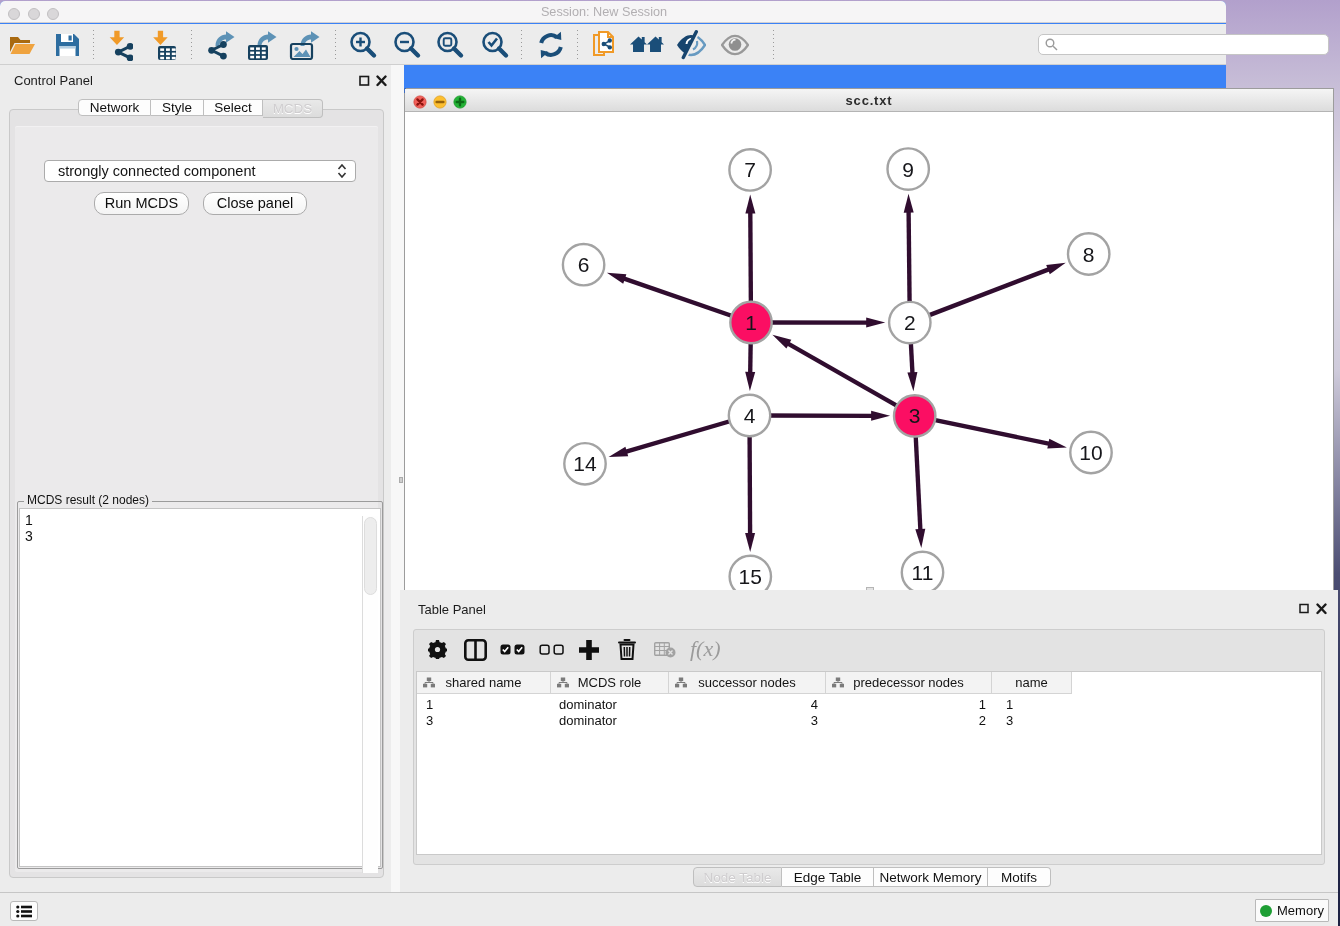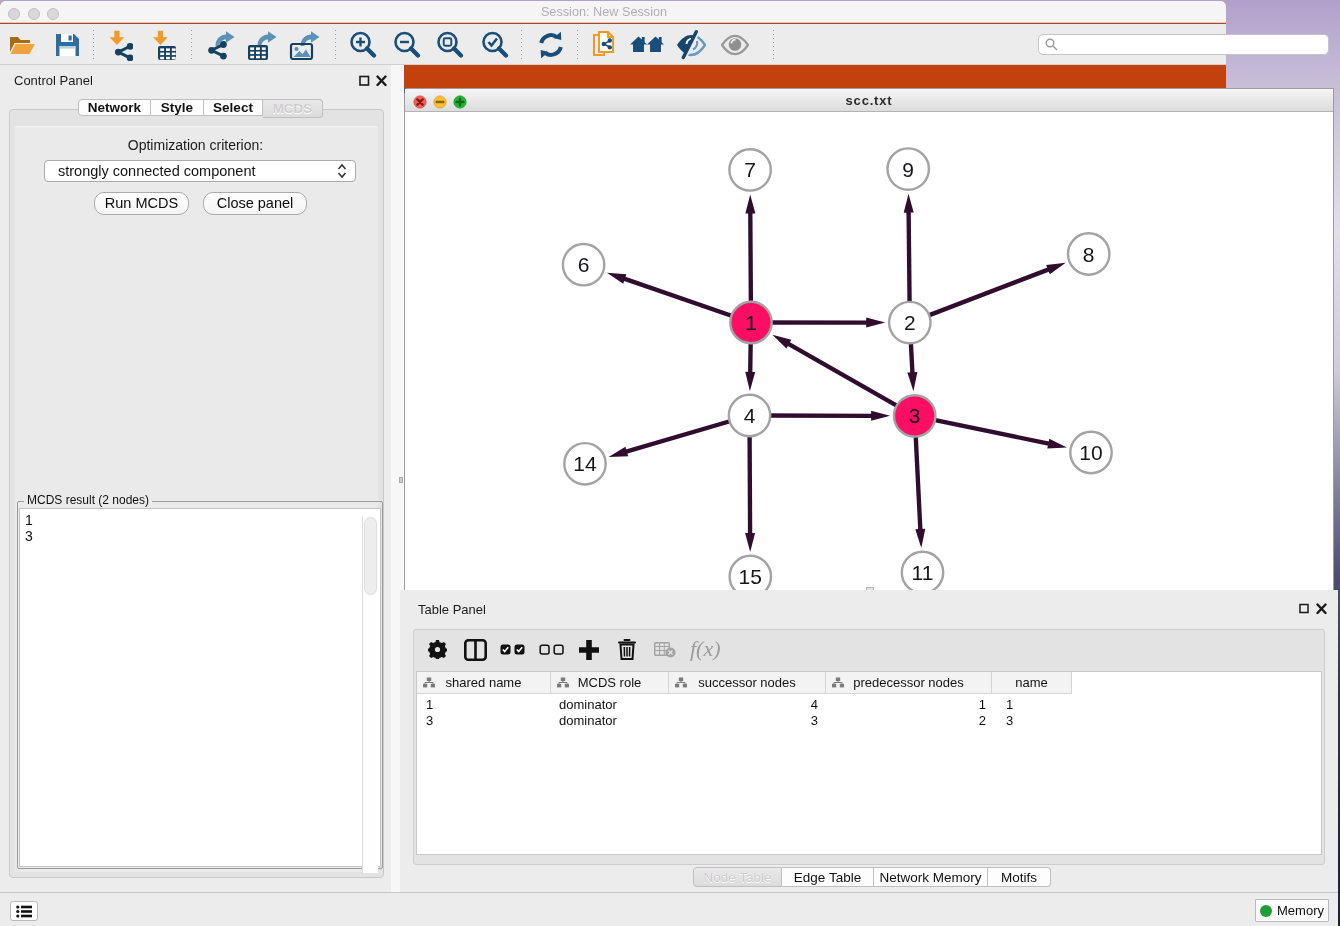--- a/index.html
+++ b/index.html
@@ -1,33 +1,33 @@
 <!DOCTYPE html>
 <html><head>
 <meta charset="utf-8">
 <style>
 * { margin:0; padding:0; box-sizing:border-box; }
 html,body { width:1340px; height:926px; overflow:hidden; font-family:"Liberation Sans",sans-serif; }
 body { position:relative;
   background:linear-gradient(180deg,#b2a0cc 0%,#c9c0d8 10%,#e2dfe9 25%,#cfcbdb 40%,#8786a3 52%,#4c4e73 62%,#303459 75%,#22264a 88%,#1d2142 100%);
 }
-#win { position:absolute; left:0; top:1px; width:1226px; height:925px; background:#c2410c; border-radius:5px 5px 0 0; }
+#win { position:absolute; left:0; top:1px; width:1226px; height:925px; background:#3b82f6; border-radius:5px 5px 0 0; }
 
 #titlebar { position:absolute; left:0; top:0; width:100%; height:22px; background:#f6f5f6; border-radius:5px 5px 0 0; border-bottom:1px solid #d2d0d2; }
 .tl { position:absolute; top:7px; width:12px; height:12px; border-radius:50%; background:#d9d7d9; border:1px solid #c2c0c2; }
 #title { position:absolute; top:4px; left:-9px; width:100%; text-align:center; font-size:12.7px; color:#b2afb2; }
 
 #toolbar { position:absolute; left:0; top:23px; width:100%; height:41px; background:#ececec; border-bottom:1px solid #cfcfcf; }
 .tbi { position:absolute; top:0; height:41px; display:flex; align-items:center; justify-content:center; }
 .tbsep { position:absolute; top:6px; height:29px; width:1px; background-image:linear-gradient(#9a9a9a 33%, rgba(0,0,0,0) 0%); background-size:1px 4px; }
 #searchbox { position:absolute; left:1038px; top:10px; width:291px; height:21px; background:#fff; border:1px solid #c5c5c5; border-radius:5px; }
 
 #cpanel { position:absolute; left:0; top:64px; width:391px; height:827px; background:#ececec; }
 #cpanel-title { position:absolute; left:14px; top:8px; font-size:13px; color:#1c1c1c; }
-.tabrow { position:absolute; display:flex;font-weight:bold; }
+.tabrow { position:absolute; display:flex; }
 .tab { height:17px; font-size:13.5px; color:#111; background:#fdfdfd; border:1px solid #bfbfbf; border-left:none; padding:0 14px; display:flex; align-items:center; justify-content:center; }
 .tab.first { border-left:1px solid #bfbfbf; border-radius:4px 0 0 4px; }
 .tab.last { border-radius:0 4px 4px 0; }
 .tab.sel { background:linear-gradient(#e9e9e9,#dcdcdc); color:#cfcdcf; text-shadow:0 1px 0 #fff; height:19px; }
 #btabs .tab { height:20px; }
 #btabs .tab.sel { height:20px; }
 #cp-inset { position:absolute; left:9px; top:44px; width:375px; height:769px; background:#e4e3e4; border:1px solid #c9c9c9; border-radius:4px; }
 #cp-inner { position:absolute; left:5px; top:17px; right:5px; bottom:5px; background:#ebeaeb; border-radius:2px; box-shadow:0 -1px 0 #f2f1f2; }
 #optlabel { position:absolute; left:0; top:72px; width:100%; text-align:center; font-size:14px; color:#1a1a1a; }
 #dropdown { position:absolute; left:44px; top:95px; width:312px; height:22px; background:#fff; border:1px solid #ababab; border-radius:4px; font-size:14.5px; color:#141414; line-height:20px; padding-left:13px; }
@@ -296,21 +296,20 @@
 </svg>
     <div id="cp-inset">
         <div id="cp-inner"></div>
       </div>
     <div class="tabrow" style="left:78px; top:34px;">
       <div class="tab first" style="width:73px; padding:0;">Network</div>
       <div class="tab" style="width:53px; padding:0;">Style</div>
       <div class="tab" style="width:59px; padding:0;">Select</div>
       <div class="tab last sel" style="width:60px; padding:0;">MCDS</div>
     </div>
-    <div id="optlabel">Optimization criterion:</div>
     <div id="dropdown">strongly connected component<svg width="10" height="14" viewBox="0 0 10 14" style="position:absolute; right:8px; top:3px;">
 <path d="M1.5 5 L5 1 L8.5 5" fill="none" stroke="#333" stroke-width="1.6"></path>
 <path d="M1.5 9 L5 13 L8.5 9" fill="none" stroke="#333" stroke-width="1.6"></path>
 </svg></div>
     <div class="btn" style="left:94px; width:95px;">Run MCDS</div>
     <div class="btn" style="left:203px; width:104px;">Close panel</div>
     <div id="fieldset">
       <div id="fieldset-label">MCDS result (2 nodes)</div>
       <div id="mcds-text">1<br>3<div id="mcds-scroll">
             <div id="mcds-thumb"></div>

